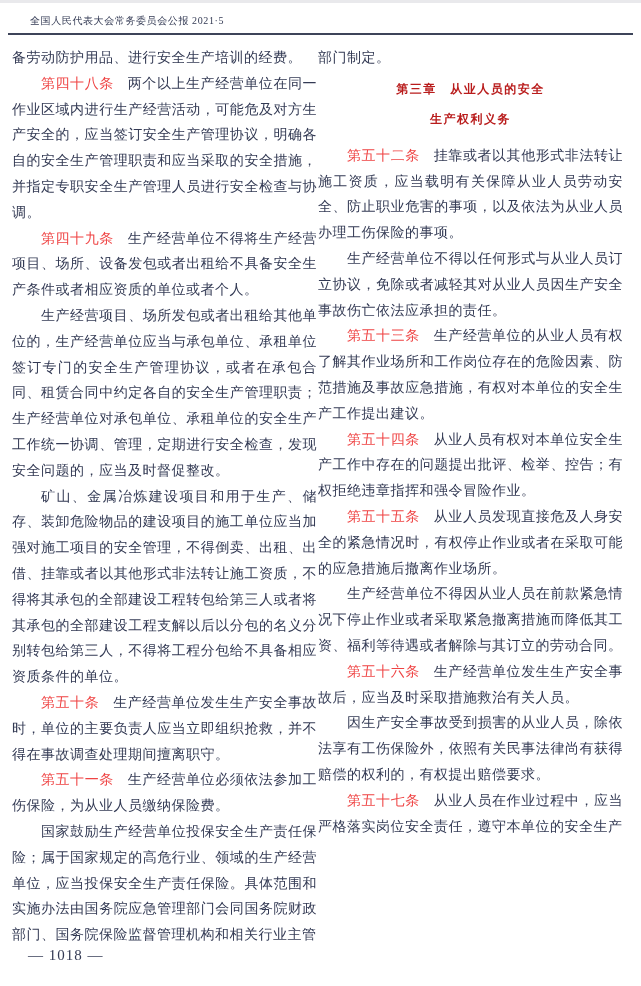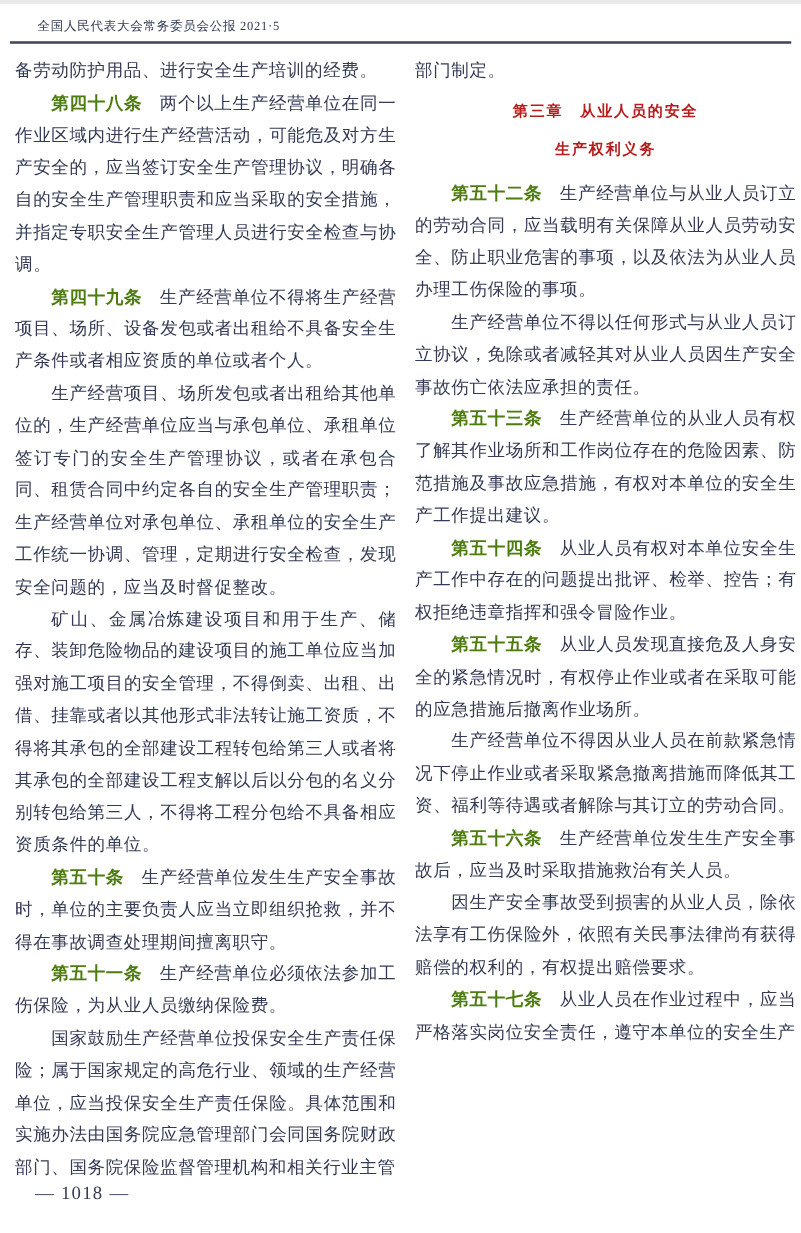--- a/index.html
+++ b/index.html
@@ -28,42 +28,42 @@
     color: #333a54;
   }
   .header-rule {
     margin: 5px 8px 0 8px;
     height: 2px;
     background: #3d4459;
   }
   .columns {
     display: flex;
     padding: 10px 4px 0 12px;
-    gap: 15px;
+    gap: 1px;
   }
   .column {
     width: 305px;
     flex: 0 0 305px;
   }
   .para {
     margin: 0;
     font-size: 14px;
     line-height: 25.8px;
     letter-spacing: 0.5px;
     text-align: justify;
     text-justify: inter-character;
     word-break: break-all;
   }
   .para.indent {
     text-indent: 29px;
   }
   .art {
-    font-weight: bold;
+    font-weight: normal;
     margin-right: 14px;
-    color: #4d7c0f;
+    color: #ef4444;
   }
   .chapter-heading {
     margin: 3px 0 9px 0;
     text-align: center;
     font-family: "Liberation Sans", "DejaVu Sans", sans-serif;
     font-weight: bold;
     font-size: 12px;
     line-height: 30px;
     letter-spacing: 1.5px;
     color: #b91c1c;
@@ -99,21 +99,21 @@
     <p class="para indent"><b class="art">第五十一条</b><span>生产经营单位必须依法参加工伤保险，为从业人员缴纳保险费。</span></p>
     <p class="para indent"><span>国家鼓励生产经营单位投保安全生产责任保险；属于国家规定的高危行业、领域的生产经营单位，应当投保安全生产责任保险。具体范围和实施办法由国务院应急管理部门会同国务院财政部门、国务院保险监督管理机构和相关行业主管</span></p>
   </div>
 
   <div class="column">
     <p class="para"><span>部门制定。</span></p>
     <div class="chapter-heading">
       <div>第三章　从业人员的安全</div>
       <div>生产权利义务</div>
     </div>
-    <p class="para indent"><b class="art">第五十二条</b><span>生产经营单位与从业人员订立的劳动合同，应当载明有关保障从业人员劳动安全、防止职业危害的事项，以及依法为从业人员办理工伤保险的事项。</span></p>
+    <p class="para indent"><b class="art">第五十二条</b><span>挂靠或者以其他形式非法转让施工资质，应当载明有关保障从业人员劳动安全、防止职业危害的事项，以及依法为从业人员办理工伤保险的事项。</span></p>
     <p class="para indent"><span>生产经营单位不得以任何形式与从业人员订立协议，免除或者减轻其对从业人员因生产安全事故伤亡依法应承担的责任。</span></p>
     <p class="para indent"><b class="art">第五十三条</b><span>生产经营单位的从业人员有权了解其作业场所和工作岗位存在的危险因素、防范措施及事故应急措施，有权对本单位的安全生产工作提出建议。</span></p>
     <p class="para indent"><b class="art">第五十四条</b><span>从业人员有权对本单位安全生产工作中存在的问题提出批评、检举、控告；有权拒绝违章指挥和强令冒险作业。</span></p>
     <p class="para indent"><b class="art">第五十五条</b><span>从业人员发现直接危及人身安全的紧急情况时，有权停止作业或者在采取可能的应急措施后撤离作业场所。</span></p>
     <p class="para indent"><span>生产经营单位不得因从业人员在前款紧急情况下停止作业或者采取紧急撤离措施而降低其工资、福利等待遇或者解除与其订立的劳动合同。</span></p>
     <p class="para indent"><b class="art">第五十六条</b><span>生产经营单位发生生产安全事故后，应当及时采取措施救治有关人员。</span></p>
     <p class="para indent"><span>因生产安全事故受到损害的从业人员，除依法享有工伤保险外，依照有关民事法律尚有获得赔偿的权利的，有权提出赔偿要求。</span></p>
     <p class="para indent"><b class="art">第五十七条</b><span>从业人员在作业过程中，应当严格落实岗位安全责任，遵守本单位的安全生产</span></p>
   </div>
 

